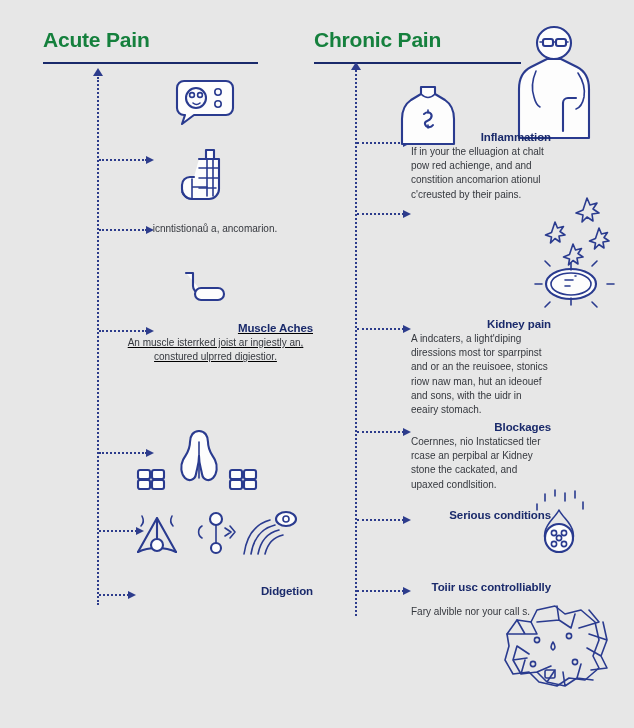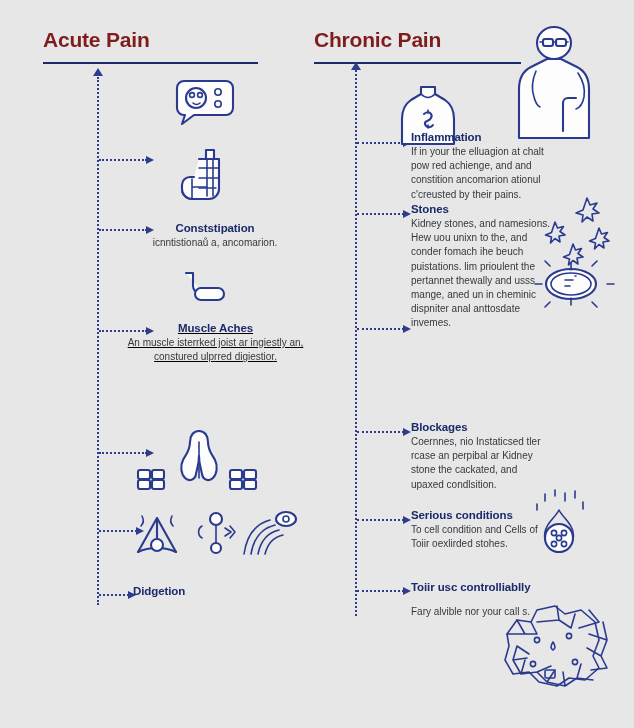--- a/index.html
+++ b/index.html
@@ -27,21 +27,21 @@
     height: 728px;
   }
   .col-left  { left: 0px;   width: 317px; }
   .col-right { left: 303px; width: 317px; }
 
   
   .col-title {
     position: absolute;
     font-size: 21px;
     font-weight: bold;
-    color: #7f1d1d;
+    color: #15803d;
     letter-spacing: -0.2px;
     white-space: nowrap;
   }
   .col-left  .col-title { left: 43px; top: 28px; }
   .col-right .col-title { left: 11px; top: 28px; }
 
   .title-rule {
     position: absolute;
     height: 2px;
     background: #1a2a6b;
@@ -86,20 +86,21 @@
   }
 
   
   .block { position: absolute; }
   .block h3 {
     font-size: 11.5px;
     font-weight: bold;
     color: #1a2a6b;
     margin-bottom: 2px;
     letter-spacing: -0.1px;
+    text-align: right;
   }
   .block p {
     font-size: 10px;
     line-height: 1.42;
     color: #35383e;
   }
   .block.centered { text-align: center; }
 
   
   .icon {
@@ -150,21 +151,20 @@
       <svg width="58" height="62" viewBox="0 0 58 62">
         <path class="ink-fill" d="M30 2 h8 v9 h-8 z"></path>
         <path class="ink-fill" d="M23 11 h20 v30 a10 10 0 0 1 -10 10 H16 a10 10 0 0 1 -10 -10 v-4 a8 8 0 0 1 8 -8 h4"></path>
         <path class="ink-thin" d="M23 20 H43 M23 30 H43 M23 40 H40"></path>
         <path class="ink-thin" d="M31 11 V48 M37 11 V48"></path>
         <path class="ink-thin" d="M16 39 H31 M6 44 a10 10 0 0 0 10 7 M16 31 V51"></path>
       </svg>
     </div>
 
     <div class="block centered" style="left:125px; top:222px; width:180px;">
-      <h3>Conststipation</h3>
       <p>icnntistionaů a, ancomarion.</p>
     </div>
 
     <div class="icon" style="left:180px; top:270px;">
       <svg width="48" height="36" viewBox="0 0 48 36">
         <path class="ink-fill" d="M6 3 h7 v13 a7 7 0 0 0 7 7 h3"></path>
         <path class="ink-fill" d="M21 18 h17 a6 6 0 0 1 0 12 H21 a6 6 0 0 1 0 -12 Z"></path>
       </svg>
     </div>
 
@@ -269,24 +269,20 @@
         <path class="ink" d="M25 30 c5 -4 9 0 7 4 c-2 4 -7 2 -6 6 c1 4 6 4 8 1"></path>
         <path class="ink-thin" d="M29 26 v3 M29 41 v3"></path>
       </svg>
     </div>
 
     <div class="block" style="left:108px; top:131px; width:140px;">
       <h3>Inflammation</h3>
       <p>If in your the elluagion at chalt pow red achienge, and and constition ancomarion ationul c'creusted by their pains.</p>
     </div>
 
-    <div class="block" style="left:108px; top:203px; width:140px;">
-      <h3>Stones</h3>
-      <p>Kidney stones, and namesions. Hew uou unixn to the, and conder fomach ihe beuch puistations. lim prioulent the pertannet thewally and usss mange, aned un in cheminic dispniter anal anttosdate invemes.</p>
-    </div>
 
     <div class="icon" style="left:222px; top:192px;">
       <svg width="92" height="112" viewBox="0 0 92 112">
         <g class="ink-thin">
           <path d="M62 6 l3 7 l7 -2 l-4 6 l6 4 l-7 1 l1 7 l-6 -4 l-5 5 l1 -7 l-7 -2 l7 -3 z"></path>
           <path d="M30 30 l2.5 6 l6 -1.5 l-3.5 5 l5 3.5 l-6 1 l1 6 l-5 -3.5 l-4.5 4.5 l1 -6 l-6 -2 l6 -2.5 z"></path>
           <path d="M74 36 l2.5 6 l6 -1.5 l-3.5 5 l5 3.5 l-6 1 l1 6 l-5 -3.5 l-4.5 4.5 l1 -6 l-6 -2 l6 -2.5 z"></path>
           <path d="M48 52 l2.5 6 l6 -1.5 l-3.5 5 l5 3.5 l-6 1 l1 6 l-5 -3.5 l-4.5 4.5 l1 -6 l-6 -2 l6 -2.5 z"></path>
         </g>
         <ellipse class="ink-fill" cx="46" cy="92" rx="25" ry="15"></ellipse>
@@ -294,29 +290,32 @@
         <path class="ink-thin" d="M40 88 h8 M40 94 h5 M50 84 h1"></path>
         <g class="ink-thin">
           <path d="M46 71 V78 M46 106 V113"></path>
           <path d="M17 92 H10 M82 92 H89"></path>
           <path d="M25 74 l-5 -5 M67 74 l5 -5"></path>
           <path d="M25 110 l-5 5 M67 110 l5 5"></path>
         </g>
       </svg>
     </div>
 
+    <div class="block" style="left:108px; top:318px; width:140px;">
+      <h3>Kidney pain</h3>
+      <p>A indcaters, a light'diping diressions most tor sparrpinst and or an the reuisoee, stonics riow naw man, hut an ideouef and sons, with the uidr in eeairy stomach.</p>
+    </div>
 
     <div class="block" style="left:108px; top:421px; width:140px;">
       <h3>Blockages</h3>
       <p>Coernnes, nio Instaticsed tler rcase an perpibal ar Kidney stone the cackated, and upaxed condlsition.</p>
     </div>
 
     <div class="block" style="left:108px; top:509px; width:140px;">
       <h3>Serious conditions</h3>
-      <p>To cell condition and Cells of Toiir oexlirded stohes.</p>
     </div>
 
     <div class="icon" style="left:222px; top:488px;">
       <svg width="68" height="80" viewBox="0 0 68 80">
         <g class="ink-thin">
           <path d="M20 6 v7 M30 2 v6 M40 5 v8 M50 3 v7 M12 16 v6 M58 14 v7"></path>
         </g>
         <path class="ink-thin" d="M34 22 c-4 8 -12 12 -14 22 c-2 10 5 19 14 19 c9 0 16 -9 14 -19 c-2 -10 -10 -14 -14 -22 z"></path>
         <circle class="ink-fill" cx="34" cy="50" r="14"></circle>
         <g class="ink-thin">

